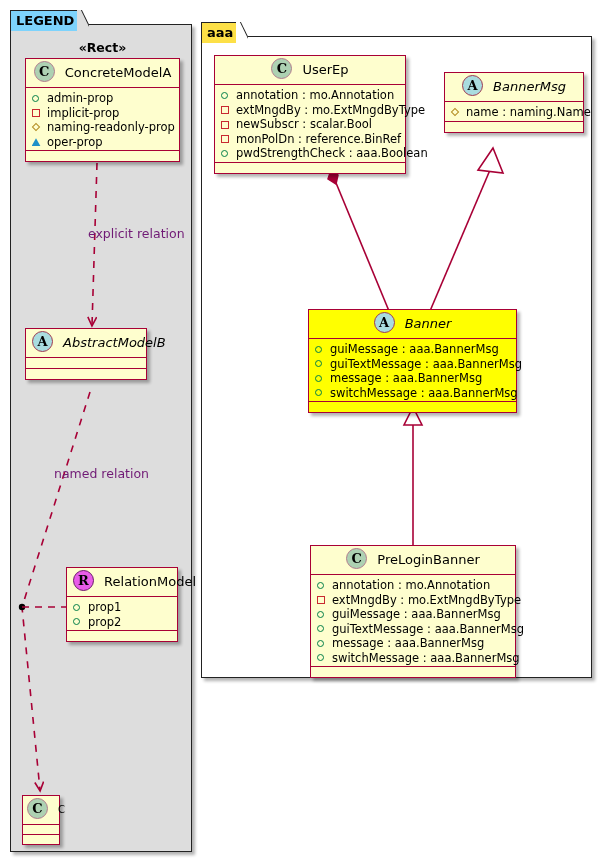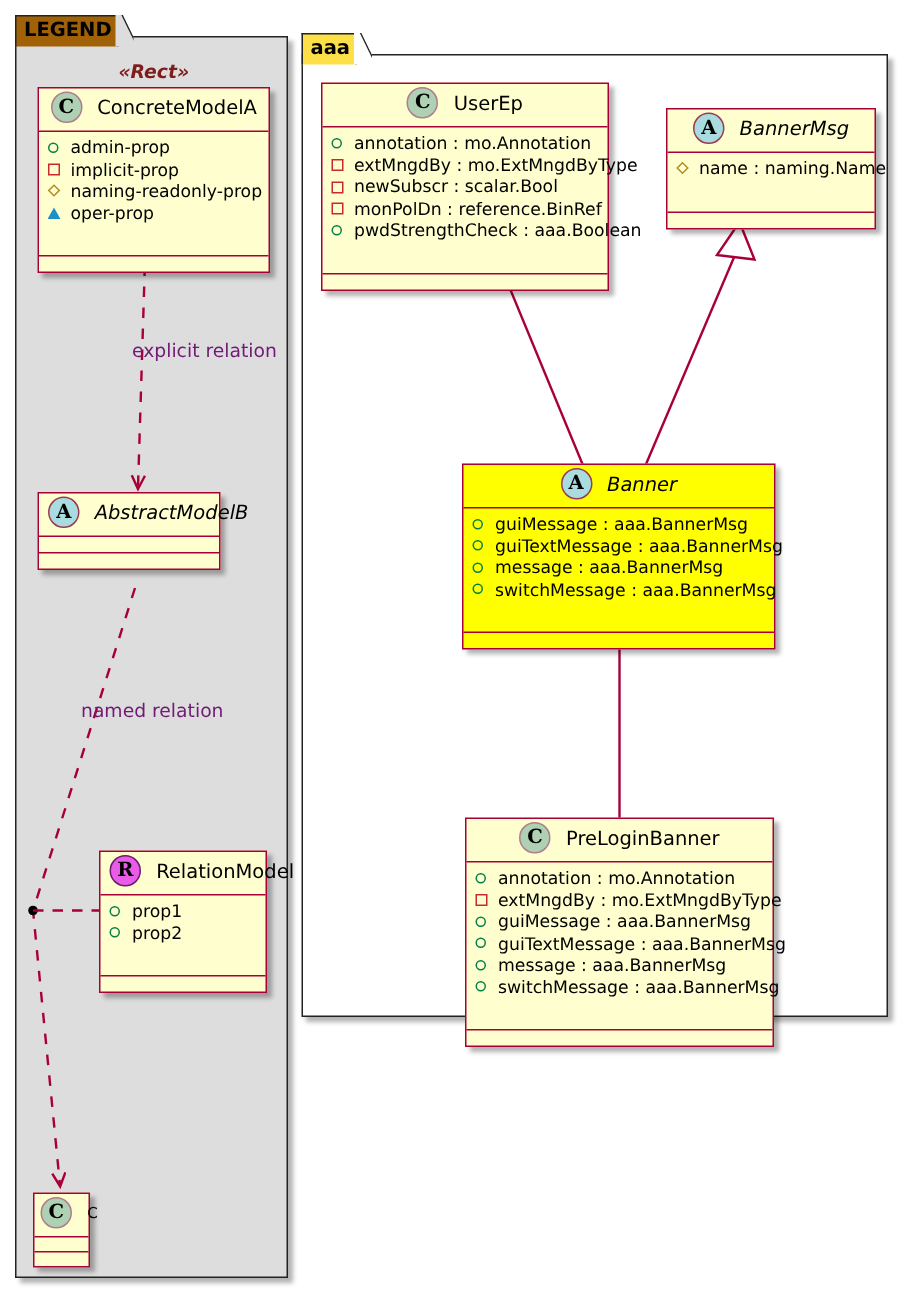--- a/index.html
+++ b/index.html
@@ -37,21 +37,21 @@
   .pkg-aaa {
     left: 201px; top: 36px;
     width: 391px; height: 642px;
     background: #FFFFFF;
   }
   .pkg-tab {
     position: absolute;
     box-sizing: border-box;
     border: 1.5px solid #222222;
     border-bottom: none;
-    background: #a16207;
+    background: #7dd3fc;
     font-weight: bold;
     font-size: 13px;
     color: #000000;
     line-height: 19px;
     padding: 0 4px 0 5px;
     white-space: nowrap;
   }
   .pkg-tab .tab-skew {
     position: absolute;
     right: -11px;
@@ -77,24 +77,23 @@
   .tab-aaa {
     left: 201px; top: 22px;
     height: 21px;
     background: #fde047;
   }
   .tab-aaa .tab-skew:before { background: #FFFFFF; }
 
   
   .stereo {
     position: absolute;
-    font-style: italic;
     font-weight: bold;
     font-size: 12.5px;
-    color: #7f1d1d;
+    color: #000000;
     white-space: nowrap;
   }
 
   
   .cls {
     position: absolute;
     box-sizing: border-box;
     border: 1.6px solid #A80036;
     background: #FEFECE;
     box-shadow: 3px 3px 3px rgba(0,0,0,0.30);
@@ -111,21 +110,21 @@
   }
   .cls-title {
     font-size: 13px;
     color: #000000;
     vertical-align: middle;
   }
   .cls-title.abstract { font-style: italic; }
   .cls-body {
     box-sizing: border-box;
     border-bottom: 1.6px solid #A80036;
-    padding: 3px 5px 21px 5px;
+    padding: 3px 5px 1px 5px;
   }
   .cls-foot {
     box-sizing: border-box;
     height: 10px;
   }
   .attr {
     font-size: 11.5px;
     color: #000000;
     line-height: 14.5px;
     white-space: nowrap;

